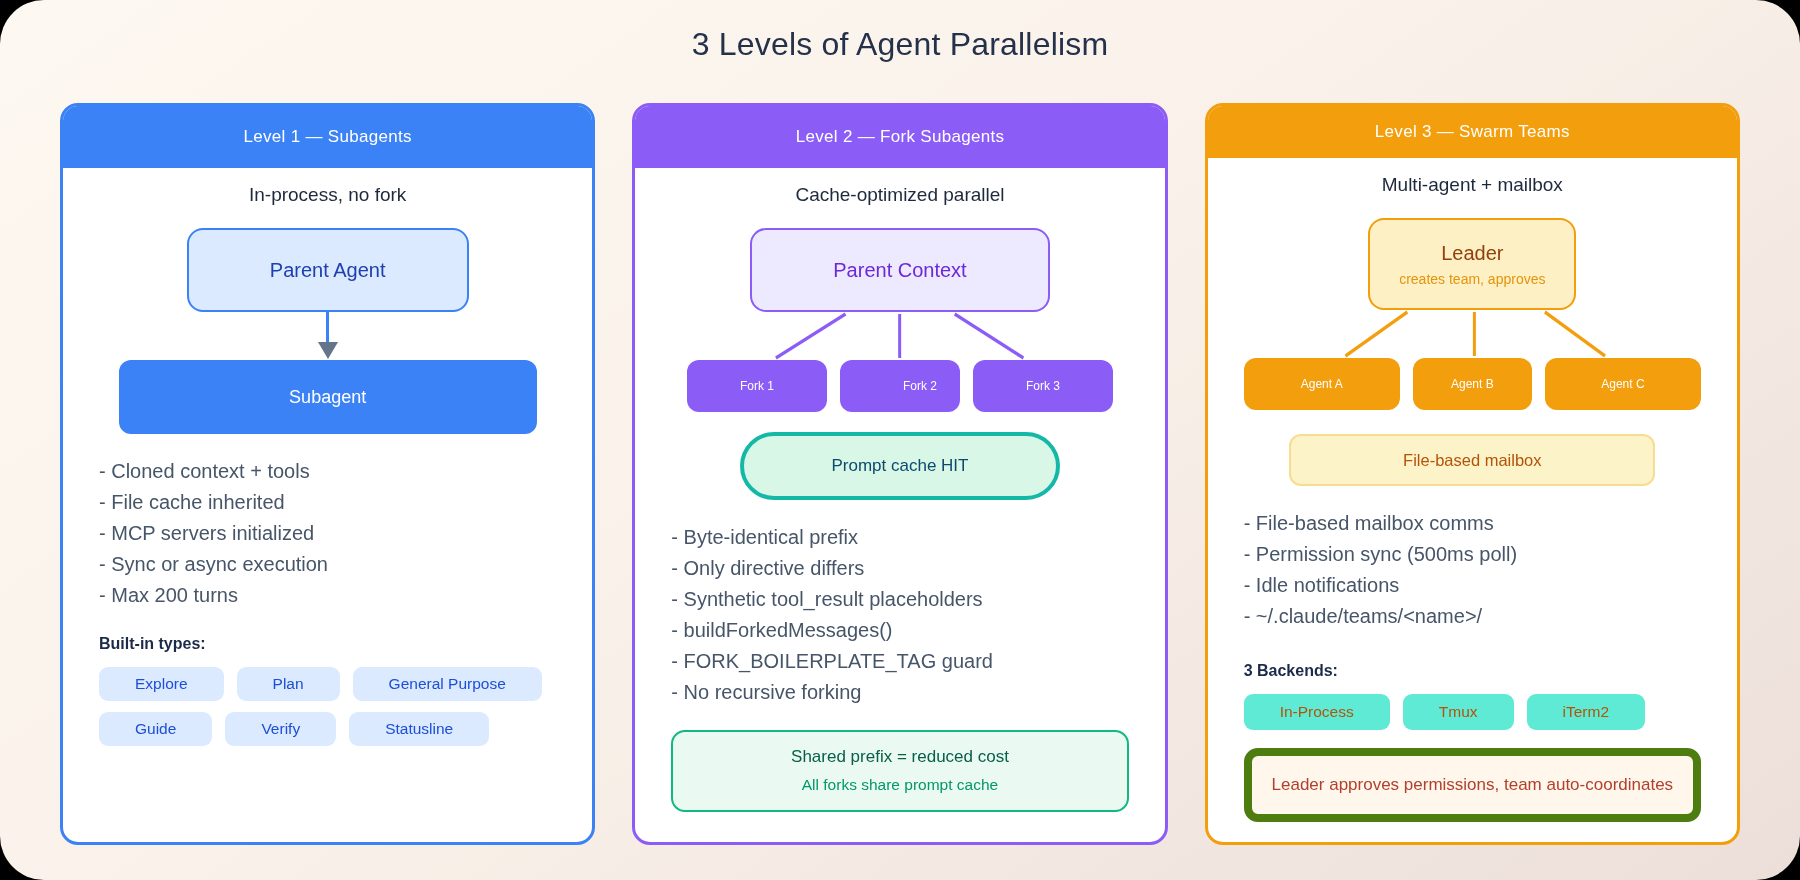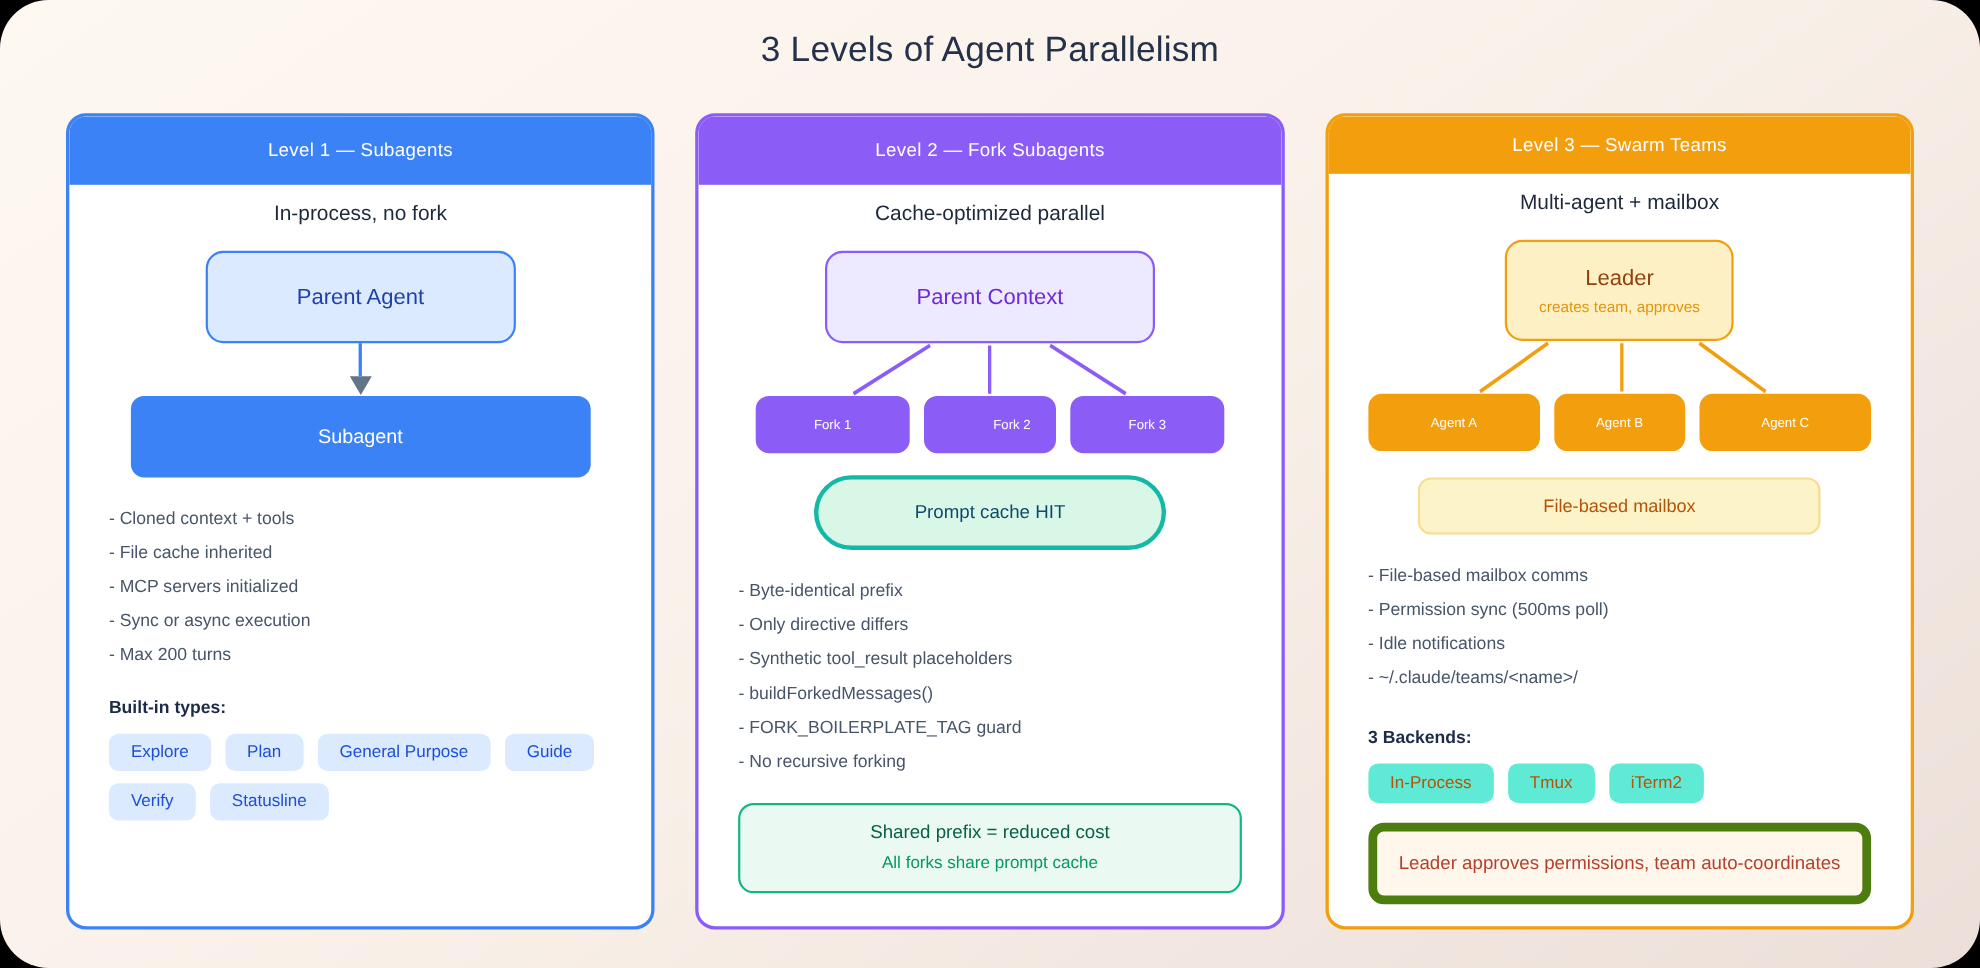--- a/index.html
+++ b/index.html
@@ -35,24 +35,24 @@
   .arrow-stack{ display:flex; flex-direction:column; align-items:center; }
   .arrow-line{ width:2.5px; height:30px; background:#3b82f6; }
   .arrow-head{ width:0; height:0; border-left:10px solid transparent; border-right:10px solid transparent; border-top:17px solid #64748b; }
 
   .children-row{ display:flex; justify-content:center; gap:13px; }
   .child-box{
     display:flex; align-items:center; justify-content:center;
     height:52px; border-radius:12px; color:#fff; font-size:12px;
   }
   .bullets{ margin-top:22px; }
-  .bullet{ font-size:16px; line-height:31px; color:#475569; }
+  .bullet{ font-size:20px; line-height:31px; color:#475569; }
   .section-label{ margin-top:24px; font-size:16px; font-weight:600; color:#1c2b49; }
   .pill-row{ display:flex; flex-wrap:wrap; gap:11px 13px; margin-top:14px; }
-  .pill{ display:inline-flex; align-items:center; justify-content:center; height:34px; padding:0 20px; border-radius:9px; font-size:15.5px; }
+  .pill{ display:inline-flex; align-items:center; justify-content:center; height:34px; padding:0 36px; border-radius:9px; font-size:15.5px; }
 
   
   .c-blue.card{ border-color:#3b82f6; }
   .c-blue .card-header{ background:#3b82f6; }
   .c-blue .parent-box{ width:282px; background:#dbeafe; border-color:#3b82f6; color:#1e40af; }
   .c-blue .child-box{ width:418px; height:74px; background:#3b82f6; font-size:18px; }
   .c-blue .pill{ background:#dbeafe; color:#1d4ed8; }
 
   
   .c-purple.card{ border-color:#8b5cf6; }

